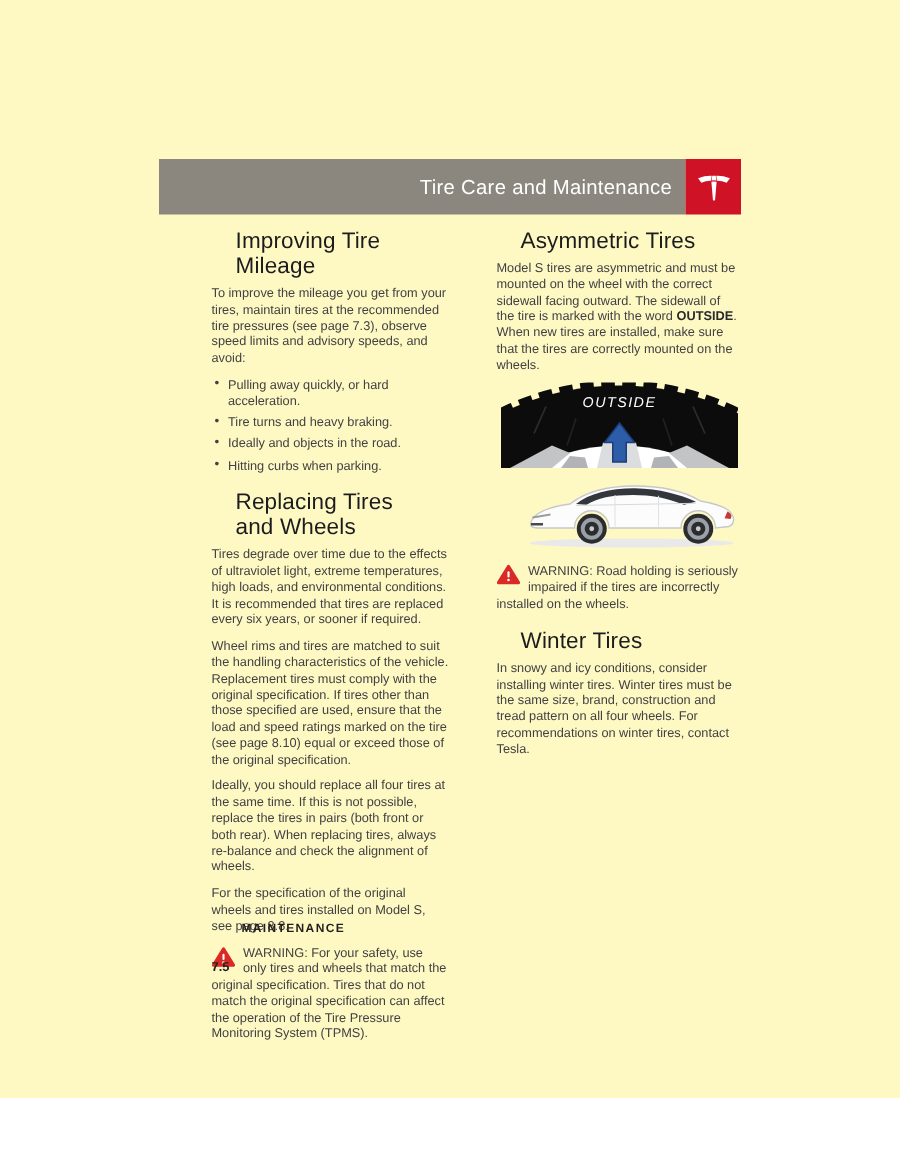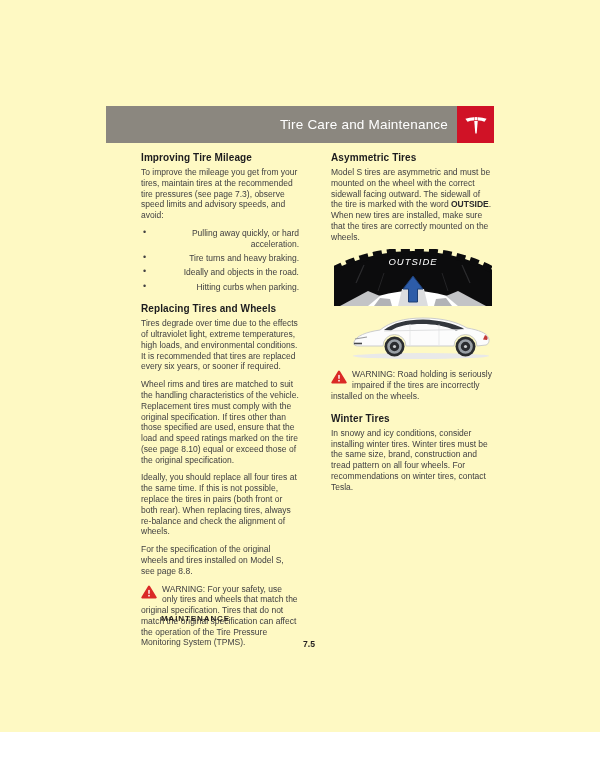--- a/index.html
+++ b/index.html
@@ -14,43 +14,43 @@
   .header-title { color:#ffffff; font-size:13.5px; font-weight:400; letter-spacing:.2px; }
   .logo-box { position:absolute; left:457px; top:106px; width:37px; height:37px;
     background:#d01226; display:flex; align-items:center; justify-content:center; }
   .logo-box svg { width:26px; height:26px; display:block; }
 
   
   .col { position:absolute; top:152px; color:#414042; }
   .col-left  { left:141px; width:158px; }
   .col-right { left:331px; width:161px; }
 
-  h3.sec { font-size:10px; font-weight:700; color:#1c1c1e; margin:0 0 4px; letter-spacing:.1px; }
+  h3.sec { font-size:15px; font-weight:400; color:#1c1c1e; margin:0 16px 4px; letter-spacing:.1px; }
   h3.sec.spaced { margin-top:11px; }
   p.body { font-size:8.5px; line-height:1.27; margin:0 0 7px; }
   p.body b { color:#2a2a2c; }
 
-  ul.bullets { list-style:none; margin:1px 0 9px;text-align:right; }
+  ul.bullets { list-style:none; margin:1px 0 9px; }
   ul.bullets li { position:relative; padding-left:11px; font-size:8.5px; line-height:1.27;
     margin-bottom:3.5px; }
   ul.bullets li::before { content:"•"; position:absolute; left:2px; top:-1px; font-size:9px; color:#414042; }
 
   .warning { font-size:8.5px; line-height:1.27; margin:3px 0 9px; }
   .warning .warn-icon { float:left; width:16px; height:14px; margin:1px 5px 1px 0; }
   .warning .warn-icon svg { width:16px; height:14px; display:block; }
 
   .tire-fig { width:158px; height:57px; margin:7px 0 3px 3px; }
   .tire-fig svg { width:158px; height:57px; display:block; }
   .car-fig { width:148px; height:52px; margin:0 0 8px 16px; }
   .car-fig svg { width:148px; height:52px; display:block; }
 
   
   .footer-left { position:absolute; left:141px; top:614px; font-size:8px; font-weight:700;
     letter-spacing:.9px; color:#231f20;padding-left:20px; }
-  .footer-right { position:absolute; left:141px; top:639px; width:336px; text-align:center;
+  .footer-right { position:absolute; left:141px; top:639px; width:336px; text-align:left;
     font-size:8.6px; font-weight:700; color:#231f20; }
 </style>
 </head>
 <body>
 
 <div class="page">
 
   <div class="header-bar">
     <span class="header-title">Tire Care and Maintenance</span>
   </div>

